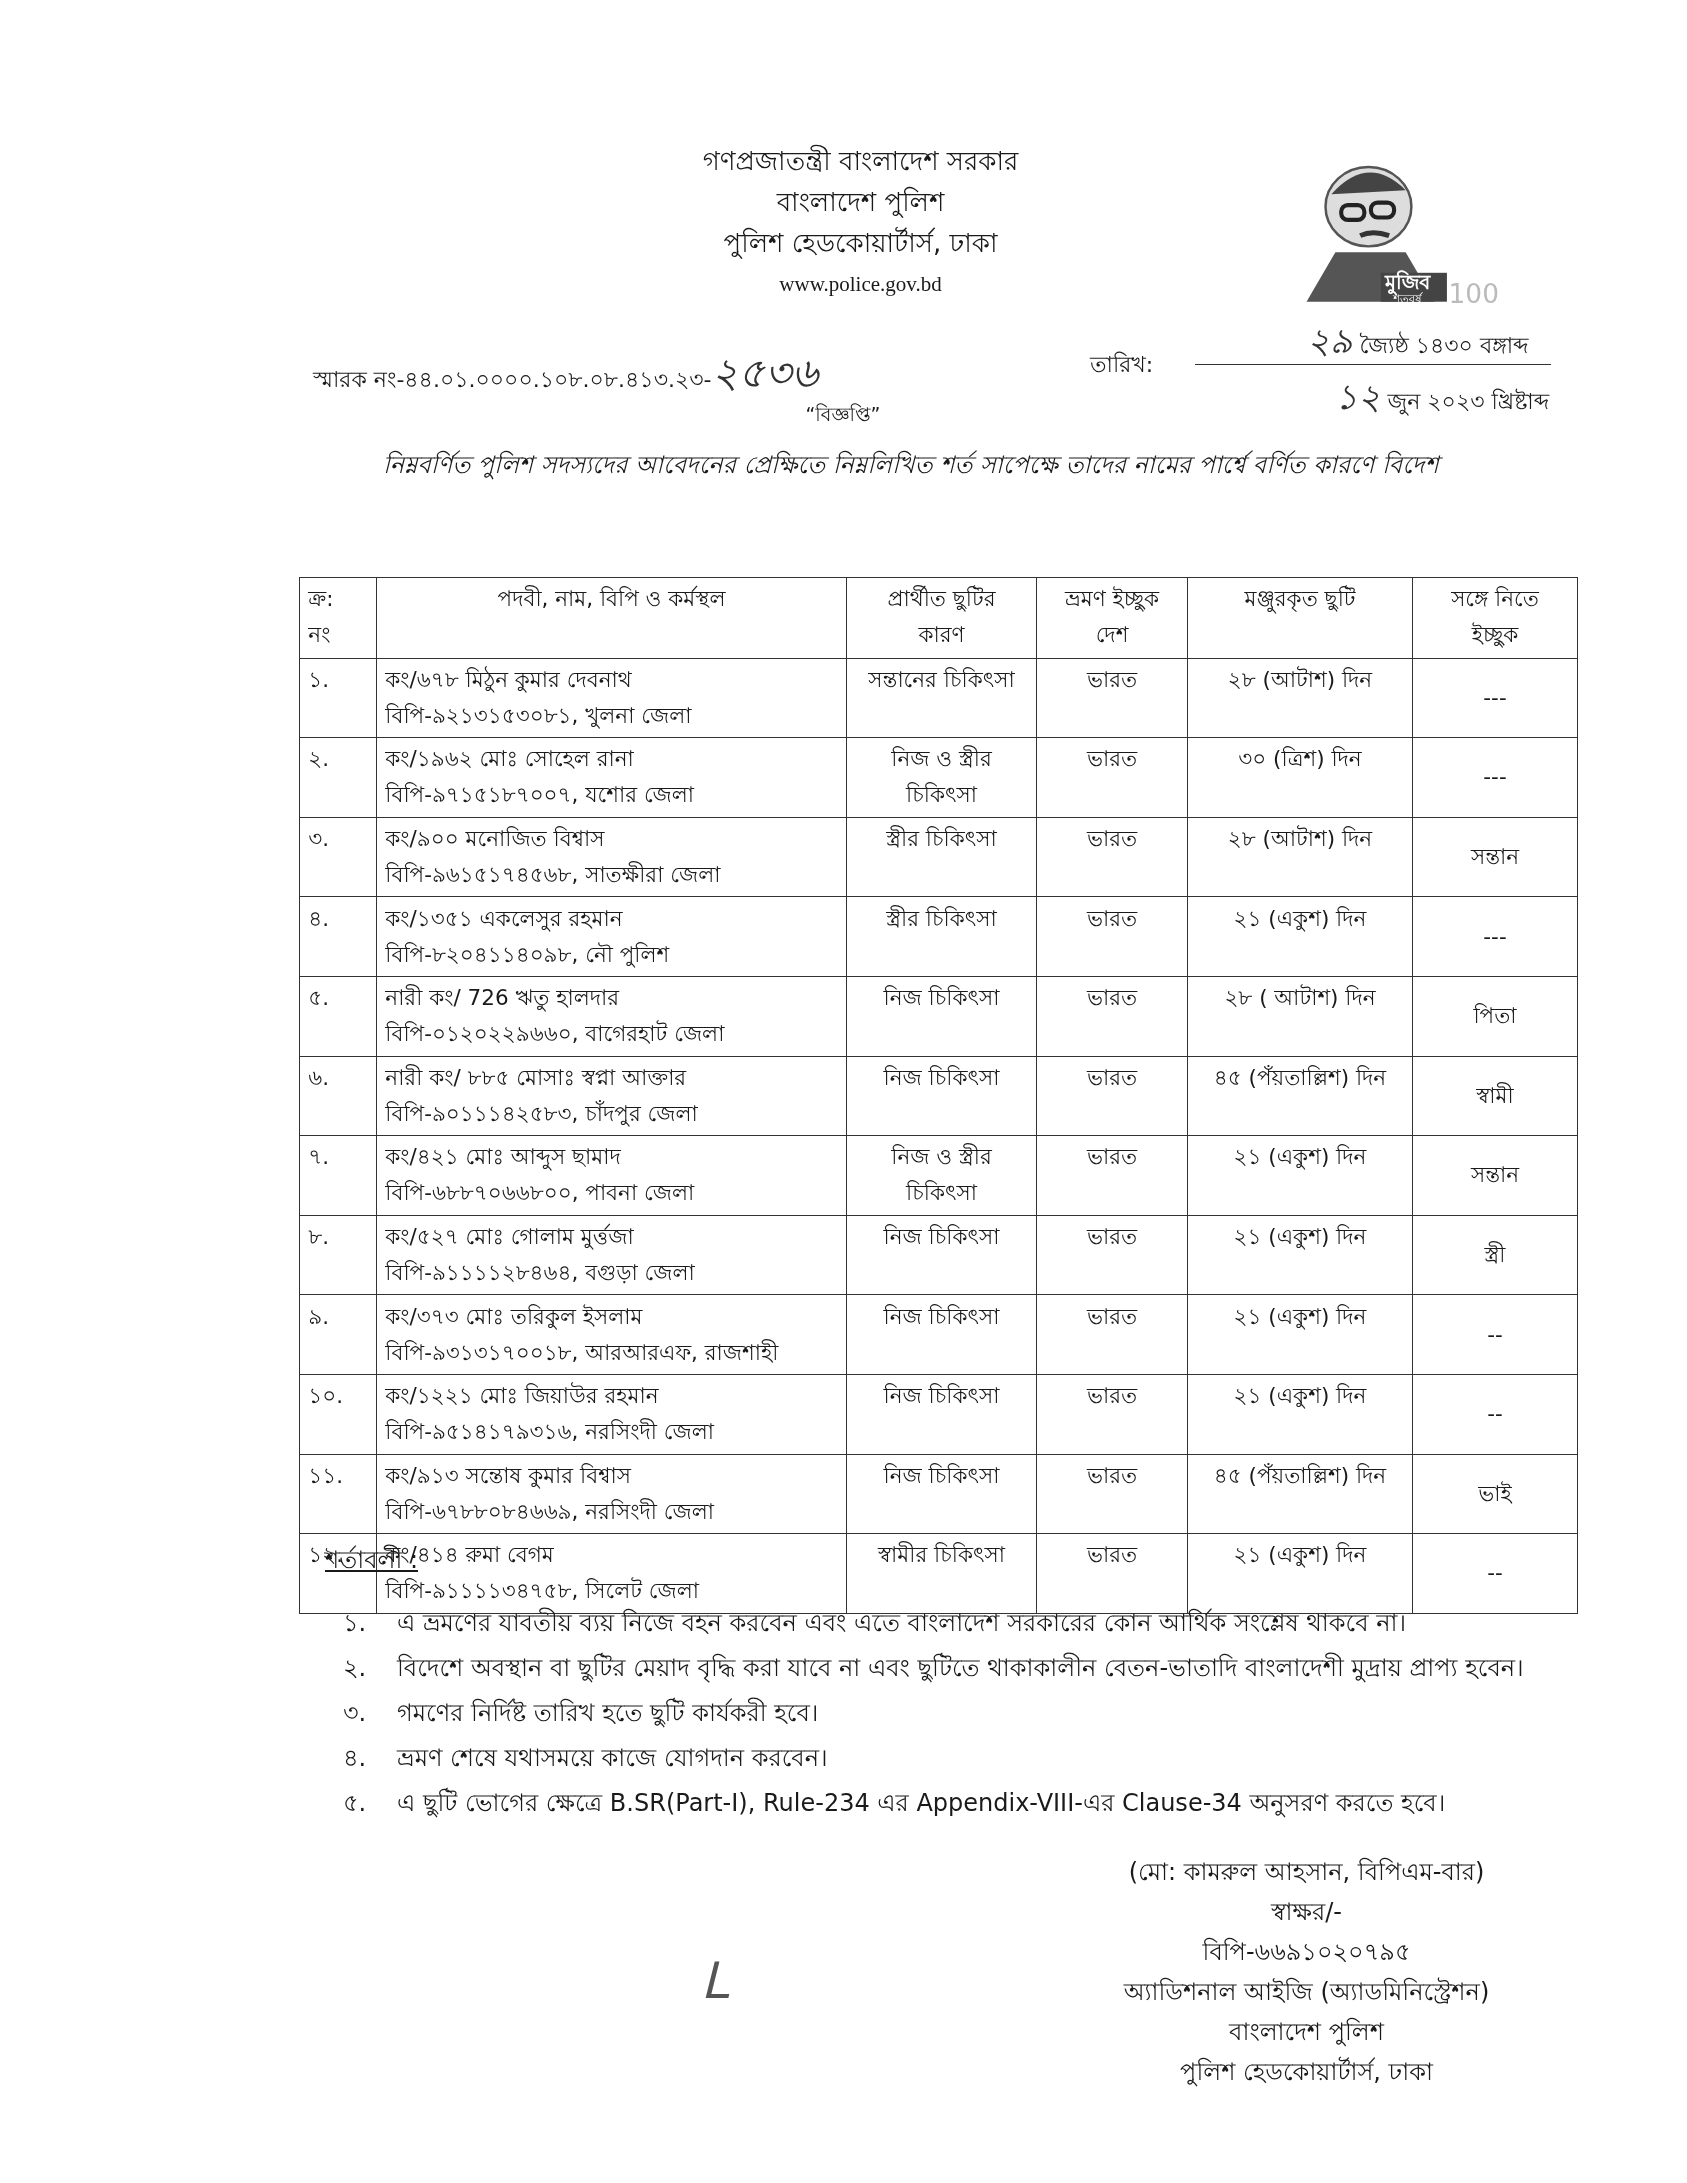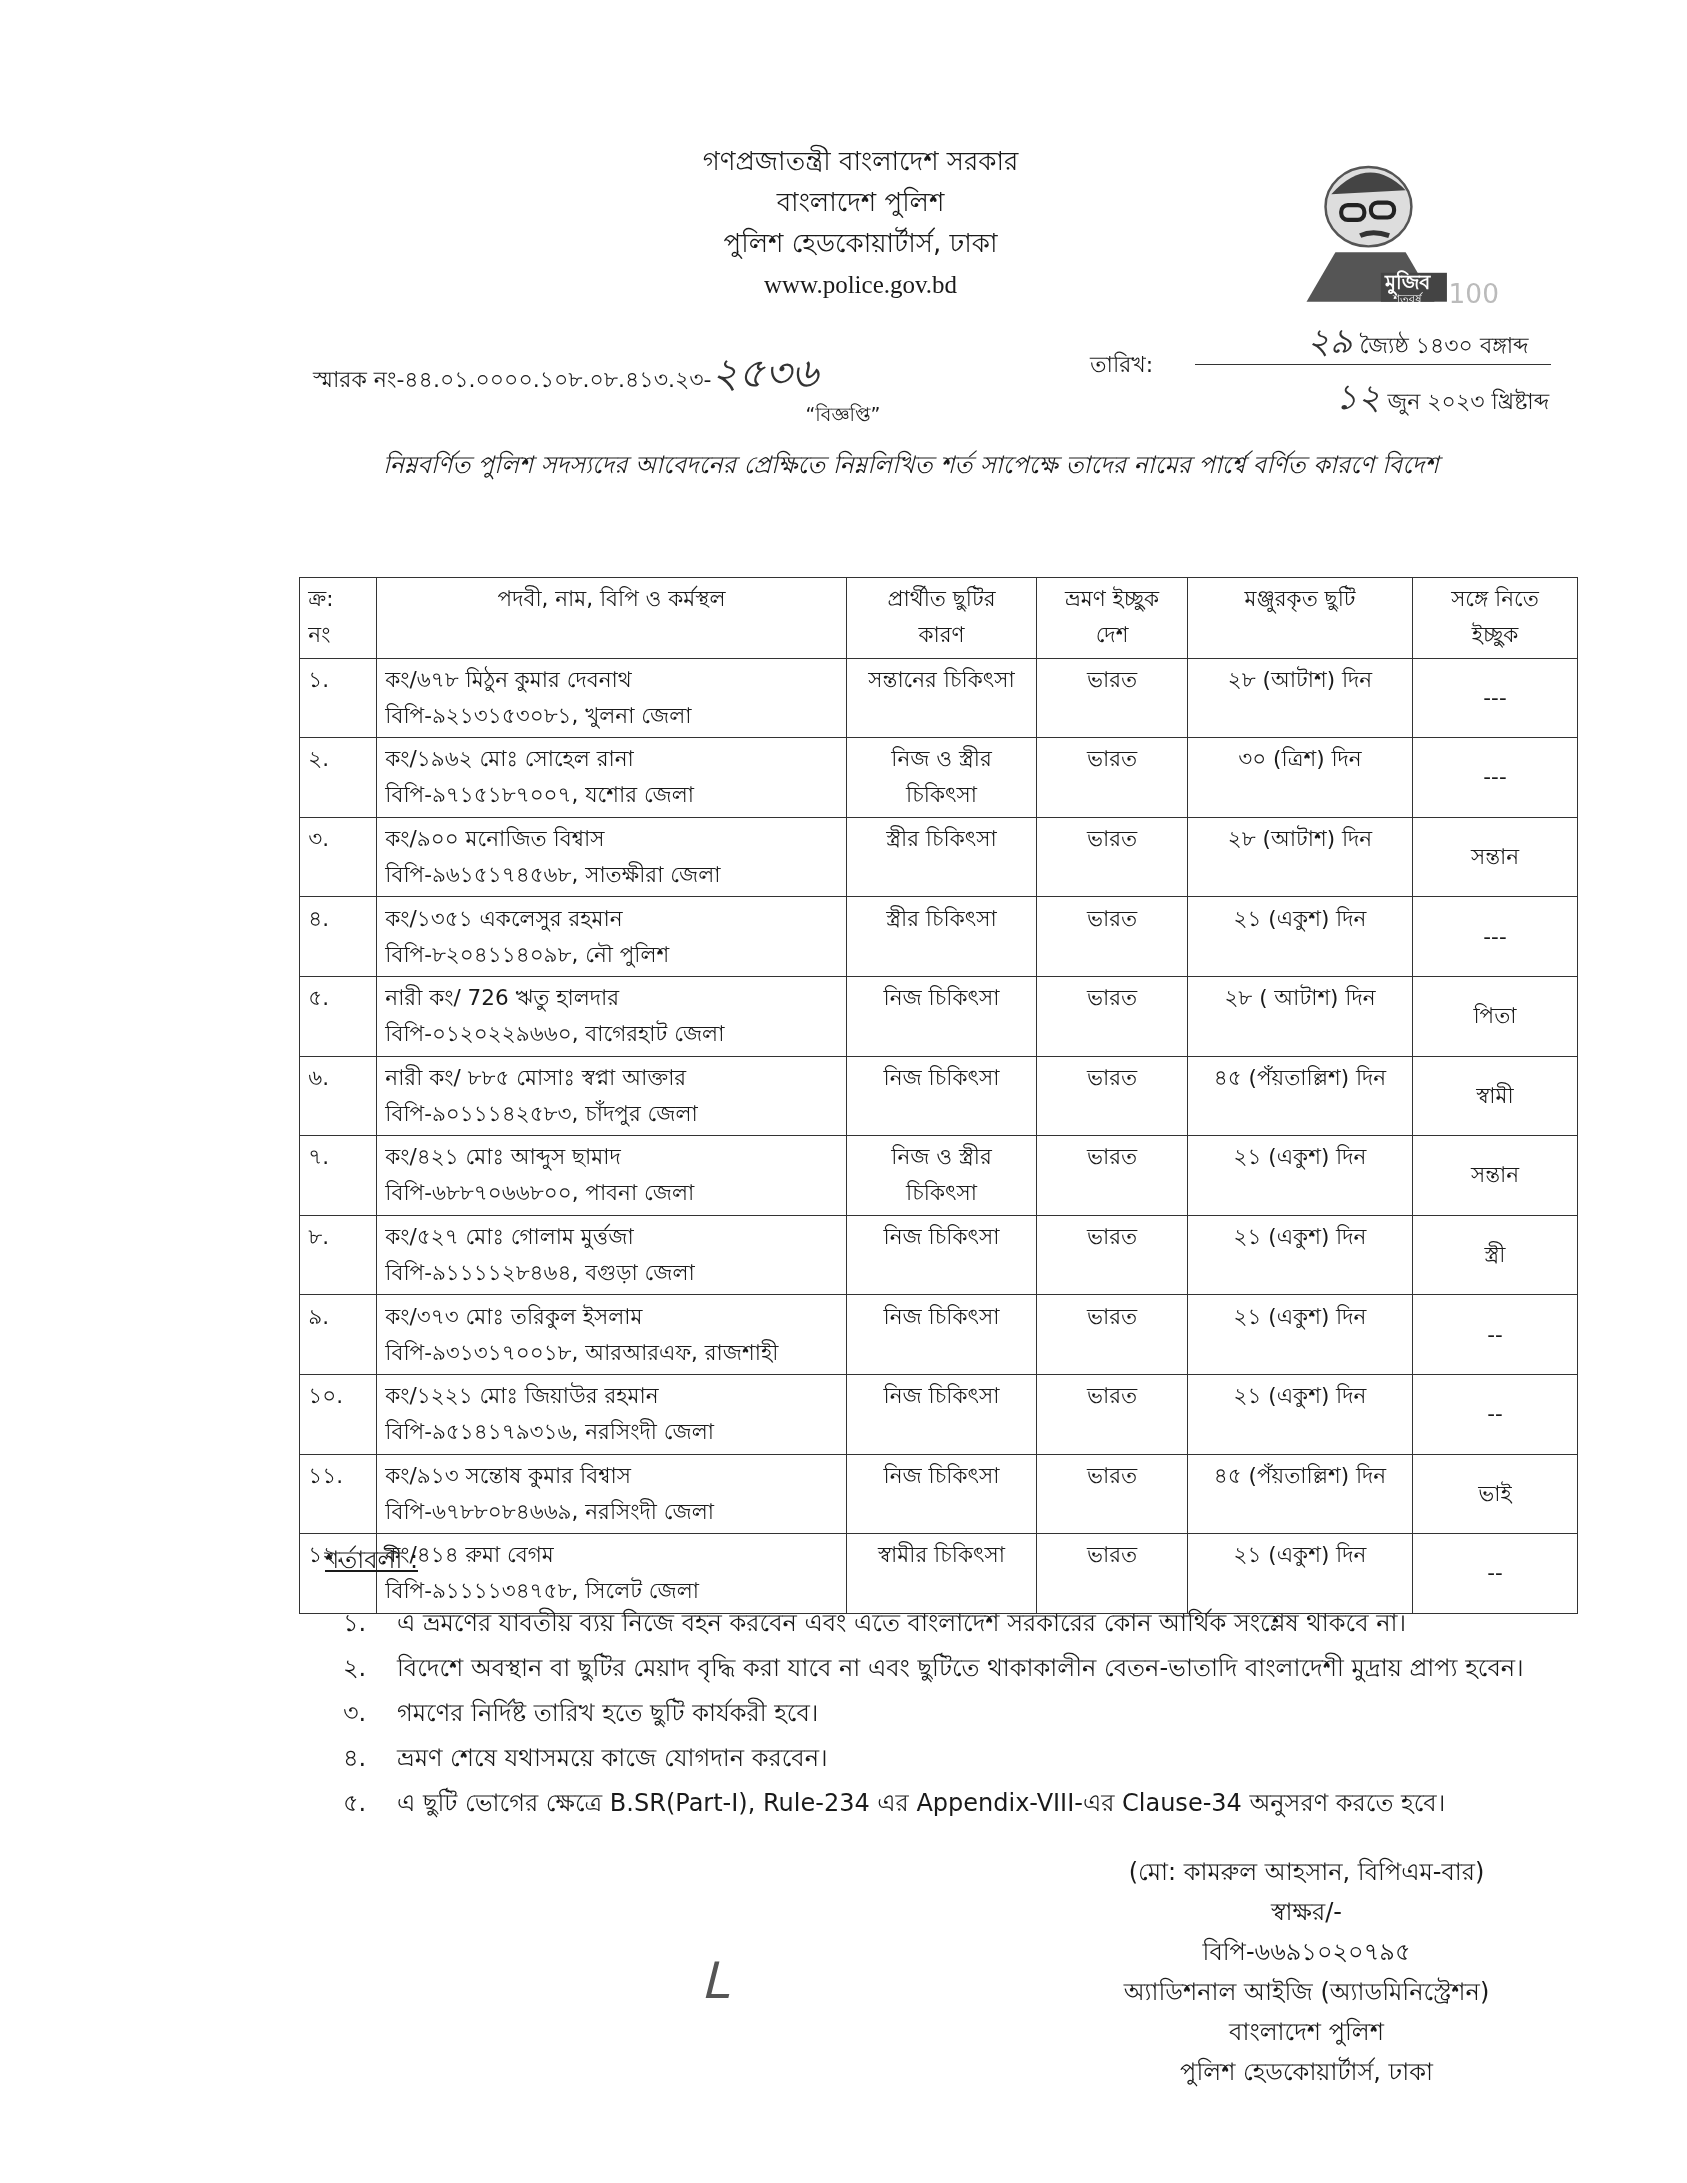--- a/index.html
+++ b/index.html
@@ -3,21 +3,21 @@
 <meta charset="utf-8">
 <style>
   html, body { margin: 0; padding: 0; background: #ffffff; }
   body {
     width: 1687px; height: 2183px; position: relative; overflow: hidden;
     font-family: "DejaVu Sans", sans-serif; color: #1a1a1a;
   }
   .abs { position: absolute; }
   .center { text-align: center; }
   .hdr { font-size: 26px; line-height: 41px; }
-  .web { font-family: "Liberation Serif", serif; font-size: 25px; line-height: 41px; }
+  .web { font-family: "Liberation Serif", serif; font-size: 21px; line-height: 41px; }
   .memo { font-size: 22px; }
   .hand { font-family: "DejaVu Serif", serif; font-size: 41px; font-style: italic; color: #333; }
   .date-line { border-top: 1.7px solid #333; }
   .body-text { font-size: 24px; line-height: 46px; }
   table.grid { border-collapse: collapse; position: absolute; left: 299px; top: 577px; width: 1278px; table-layout: fixed; }
   table.grid td, table.grid th {
     border: 1.7px solid #333; font-size: 21.5px; line-height: 36px; font-weight: normal;
     vertical-align: top; padding: 3.3px 8.3px;
   }
   table.grid th { text-align: center; height: 73px; }

